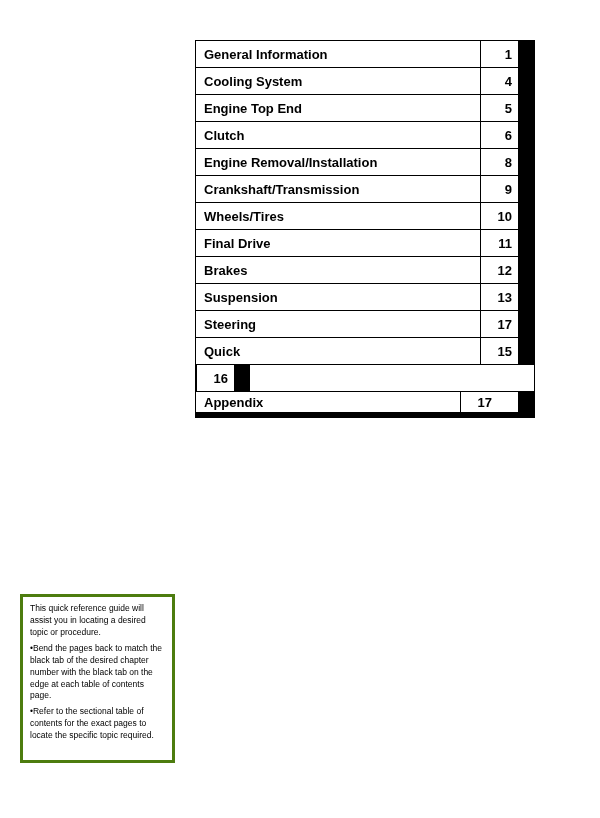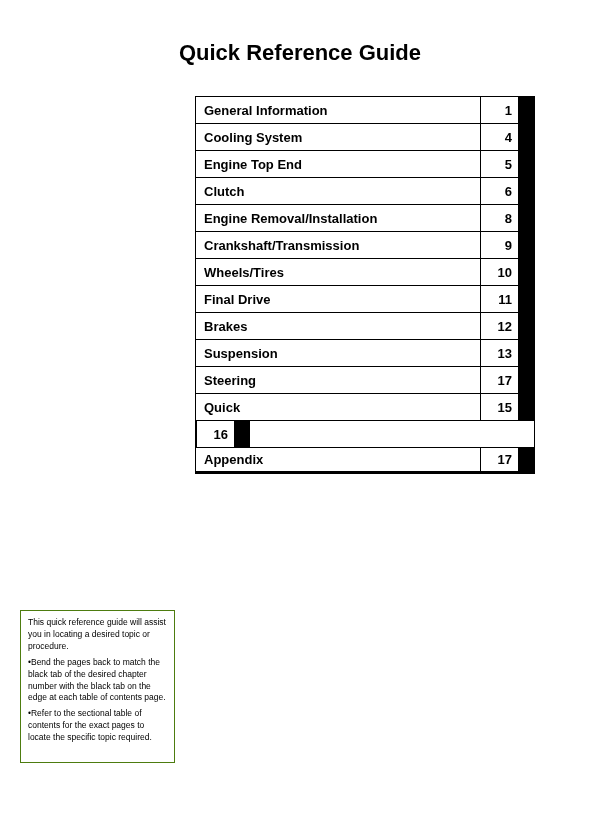--- a/index.html
+++ b/index.html
@@ -40,21 +40,22 @@
 
     .toc-row {
       display: flex;
       align-items: stretch;
       border: 1px solid #000;
       border-bottom: none;
       height: 27px;
     }
 
     .toc-row:last-child {
-      border-bottom: 3px solid #000000;
+      border-bottom: 6px solid #000000;
+      gap: 20px;
     }
 
     .toc-label {
       flex: 1;
       font-size: 13px;
       font-weight: bold;
       display: flex;
       align-items: center;
       padding-left: 8px;
       color: #000;
@@ -80,42 +81,41 @@
       display: flex;
       align-items: center;
       justify-content: center;
     }
 
     .note-box {
       position: absolute;
       left: 20px;
       bottom: 55px;
       width: 155px;
-      border: 1px solid #4d7c0f;
+      border: 3px solid #4d7c0f;
       padding: 6px 7px;
       font-size: 8.5px;
       line-height: 1.4;
       color: #000;
       font-family: Arial, Helvetica, sans-serif;
     }
 
     .note-box p {
       margin-bottom: 4px;
     }
 
     .note-box p:last-child {
       margin-bottom: 12px;
     }
   </style>
 </head>
 <body>
 
 <div class="page-container">
 
-  <div class="page-title">Quick Reference Guide</div>
 
   <div class="toc-container" id="toc-rows">
 
   <div class="toc-row">
         <div class="toc-label">General Information</div>
         <div class="toc-number">1</div>
         <div class="toc-tab"></div>
       </div>
       <div class="toc-row">
         <div class="toc-label">Cooling System</div>

